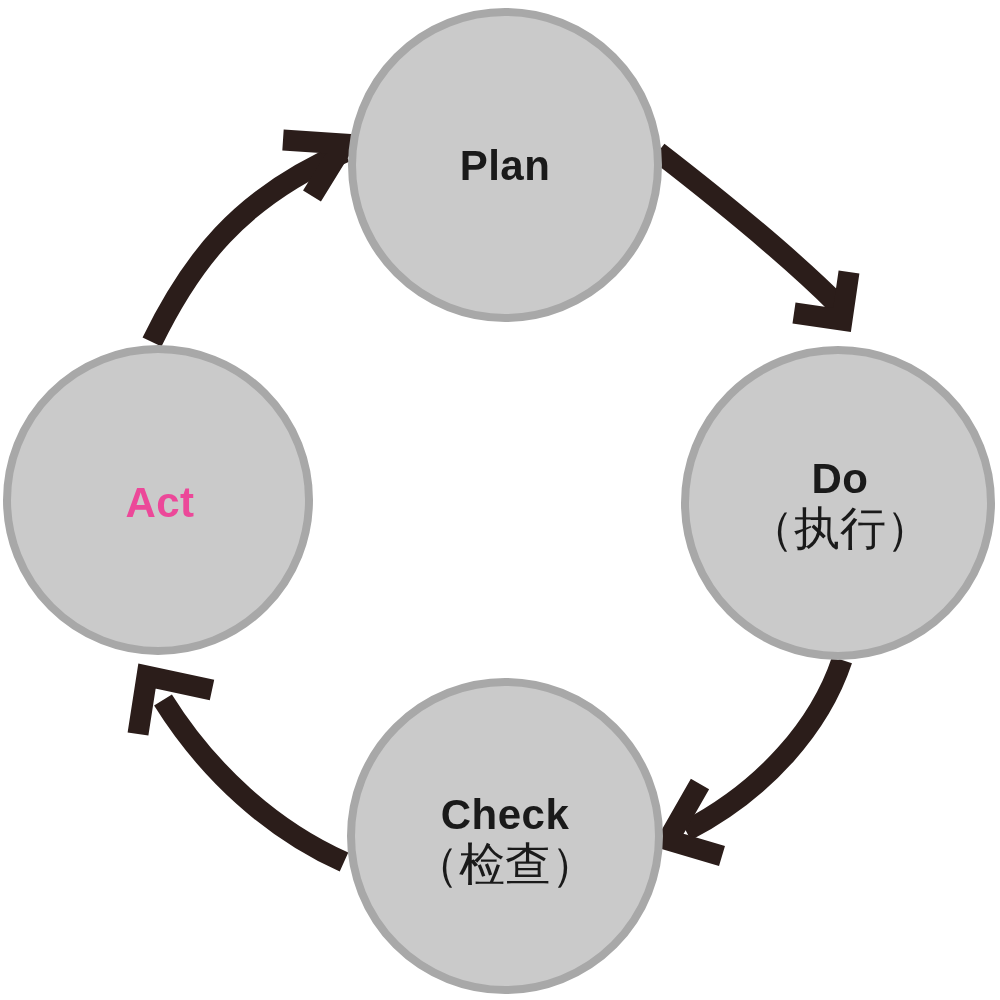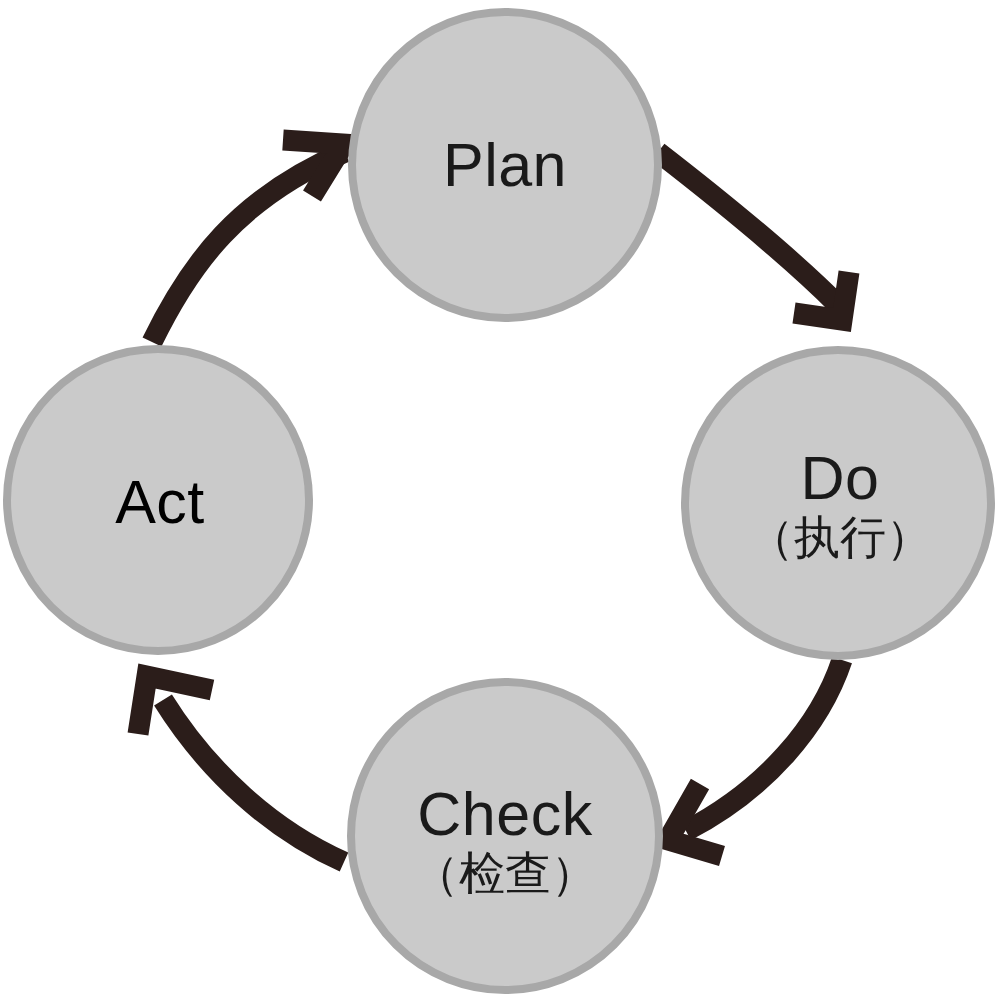--- a/index.html
+++ b/index.html
@@ -29,22 +29,23 @@
   .node-label {
     position: absolute;
     text-align: center;
     color: #1a1a1a;
     line-height: 1.04;
     pointer-events: none;
     white-space: nowrap;
     transform: translate(-50%, -50%);
   }
   .label-en {
-    font-size: 61px;
+    font-size: 42px;
     letter-spacing: 0.5px;
+    font-weight: bold;
   }
   .label-cn {
     font-size: 46px;
     margin-top: 4px;
     letter-spacing: 0px;
   }
 </style>
 </head>
 <body>
 
@@ -90,17 +91,17 @@
   <div class="node-label" style="left: 840px; top: 505px; color: rgb(26, 26, 26);">
     <div class="label-en">Do</div>
     <div class="label-cn">（执行）</div>
   </div>
 
   <div class="node-label" style="left: 505px; top: 841px; color: rgb(26, 26, 26);">
     <div class="label-en">Check</div>
     <div class="label-cn">（检查）</div>
   </div>
 
-  <div class="node-label" style="left: 160px; top: 503px; color: #000000;">
+  <div class="node-label" style="left: 160px; top: 503px; color: #ec4899;">
     <div class="label-en">Act</div>
   </div>
 
 </div>
 
 </body></html>

